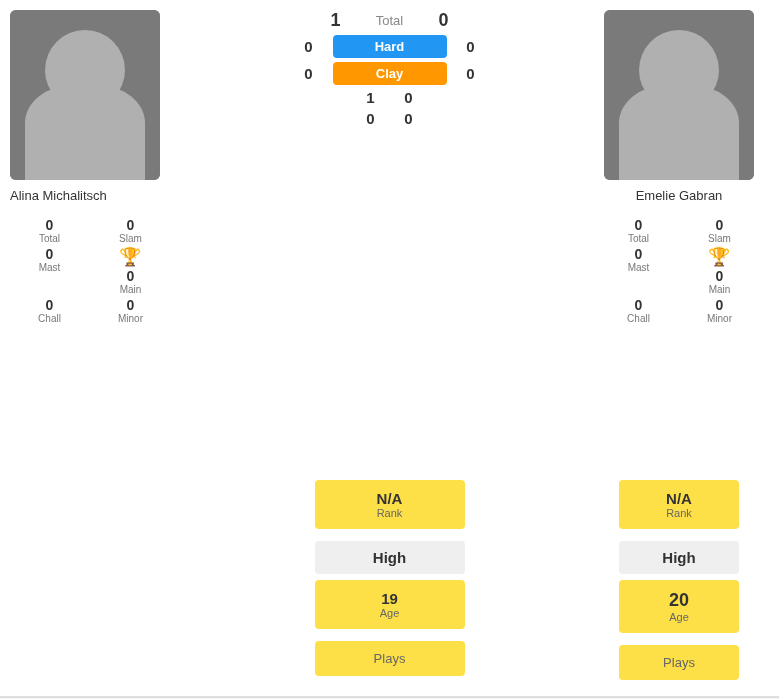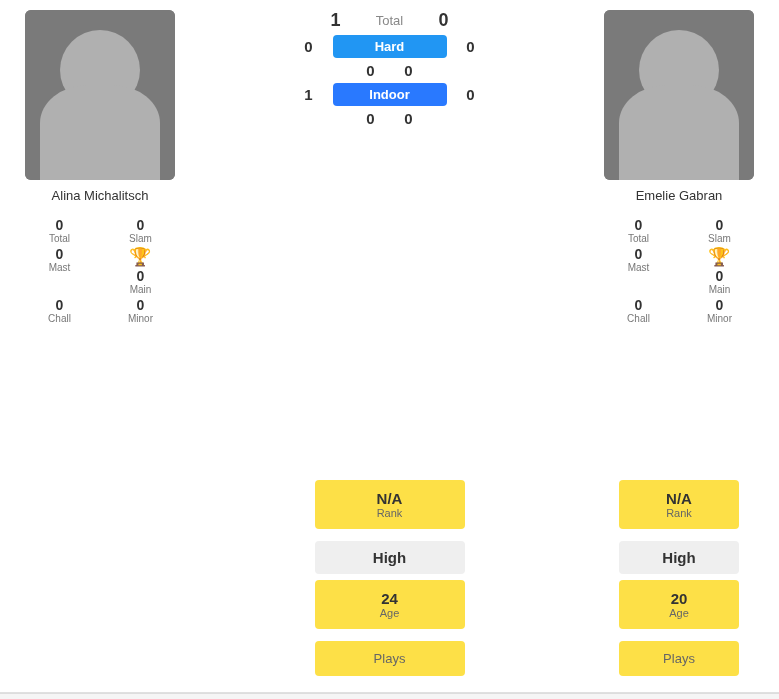--- a/index.html
+++ b/index.html
@@ -124,21 +124,21 @@
     
     .divider {
       height: 1px;
       background: #e0e0e0;
       margin: 0;
     }
 
     .player-card-left {
       display: flex;
       flex-direction: column;
-      align-items: center;
+      align-items: flex-start;
       width: 180px;
     }
 
     .player-card-right {
       display: flex;
       flex-direction: column;
       align-items: center;
       width: 180px;
     }
 
@@ -243,26 +243,26 @@
       <div class="center-surfaces">
 
         <div class="surface-score-row">
           <span style="font-size:15px;font-weight:bold;width:28px;text-align:center;">0</span>
           <div class="surface-btn surface-hard">Hard</div>
           <span style="font-size:15px;font-weight:bold;width:28px;text-align:center;">0</span>
         </div>
 
         <div class="surface-score-row">
           <span style="font-size:15px;font-weight:bold;width:28px;text-align:center;">0</span>
+          <div class="surface-btn surface-clay">Clay</div>
           <span style="font-size:15px;font-weight:bold;width:28px;text-align:center;">0</span>
         </div>
 
         <div class="surface-score-row">
           <span style="font-size:15px;font-weight:bold;width:28px;text-align:center;">1</span>
-          <div class="surface-btn surface-indoor">Indoor</div>
           <span style="font-size:15px;font-weight:bold;width:28px;text-align:center;">0</span>
         </div>
 
         <div class="surface-score-row">
           <span style="font-size:15px;font-weight:bold;width:28px;text-align:center;">0</span>
           <span style="font-size:15px;font-weight:bold;width:28px;text-align:center;">0</span>
         </div>
       </div>
     </div>
 
@@ -313,38 +313,38 @@
 
     <div style="flex:1;display:flex;flex-direction:column;align-items:center;gap:6px;">
       <div class="info-row-box" style="width:150px;">
         <div style="font-size:15px;font-weight:bold;">N/A</div>
         <div style="font-size:11px;color:#666;">Rank</div>
       </div>
       <div style="background:#efefef;border-radius:4px;padding:8px 12px;text-align:center;width:150px;font-size:15px;font-weight:bold;">
         <span>High</span>
       </div>
       <div class="info-row-box" style="width:150px;">
-        <div style="font-size:15px;font-weight:bold;">24</div>
+        <div style="font-size:15px;font-weight:bold;">19</div>
         <div style="font-size:11px;color:#666;">Age</div>
       </div>
       <div class="info-row-box" style="width:150px;">
         <div style="font-size:13px;color:#666;">Plays</div>
       </div>
     </div>
 
     <div style="width:180px;display:flex;flex-direction:column;align-items:center;gap:6px;">
     <div class="info-row-box" style="width:120px;">
       <div style="font-size:15px;font-weight:bold;">N/A</div>
       <div style="font-size:11px;color:#666;">Rank</div>
     </div>
     <div style="background:#efefef;border-radius:4px;padding:8px 12px;text-align:center;width:120px;font-size:15px;font-weight:bold;">
       <span>High</span>
     </div>
     <div class="info-row-box" style="width:120px;">
-      <div style="font-size:15px;font-weight:bold;">20</div>
+      <div style="font-size:18px;font-weight:bold;">20</div>
       <div style="font-size:11px;color:#666;">Age</div>
     </div>
     <div class="info-row-box" style="width:120px;">
       <div style="font-size:13px;color:#666;">Plays</div>
     </div>
   </div>
   </div>
 
   <div class="divider"></div>
 

